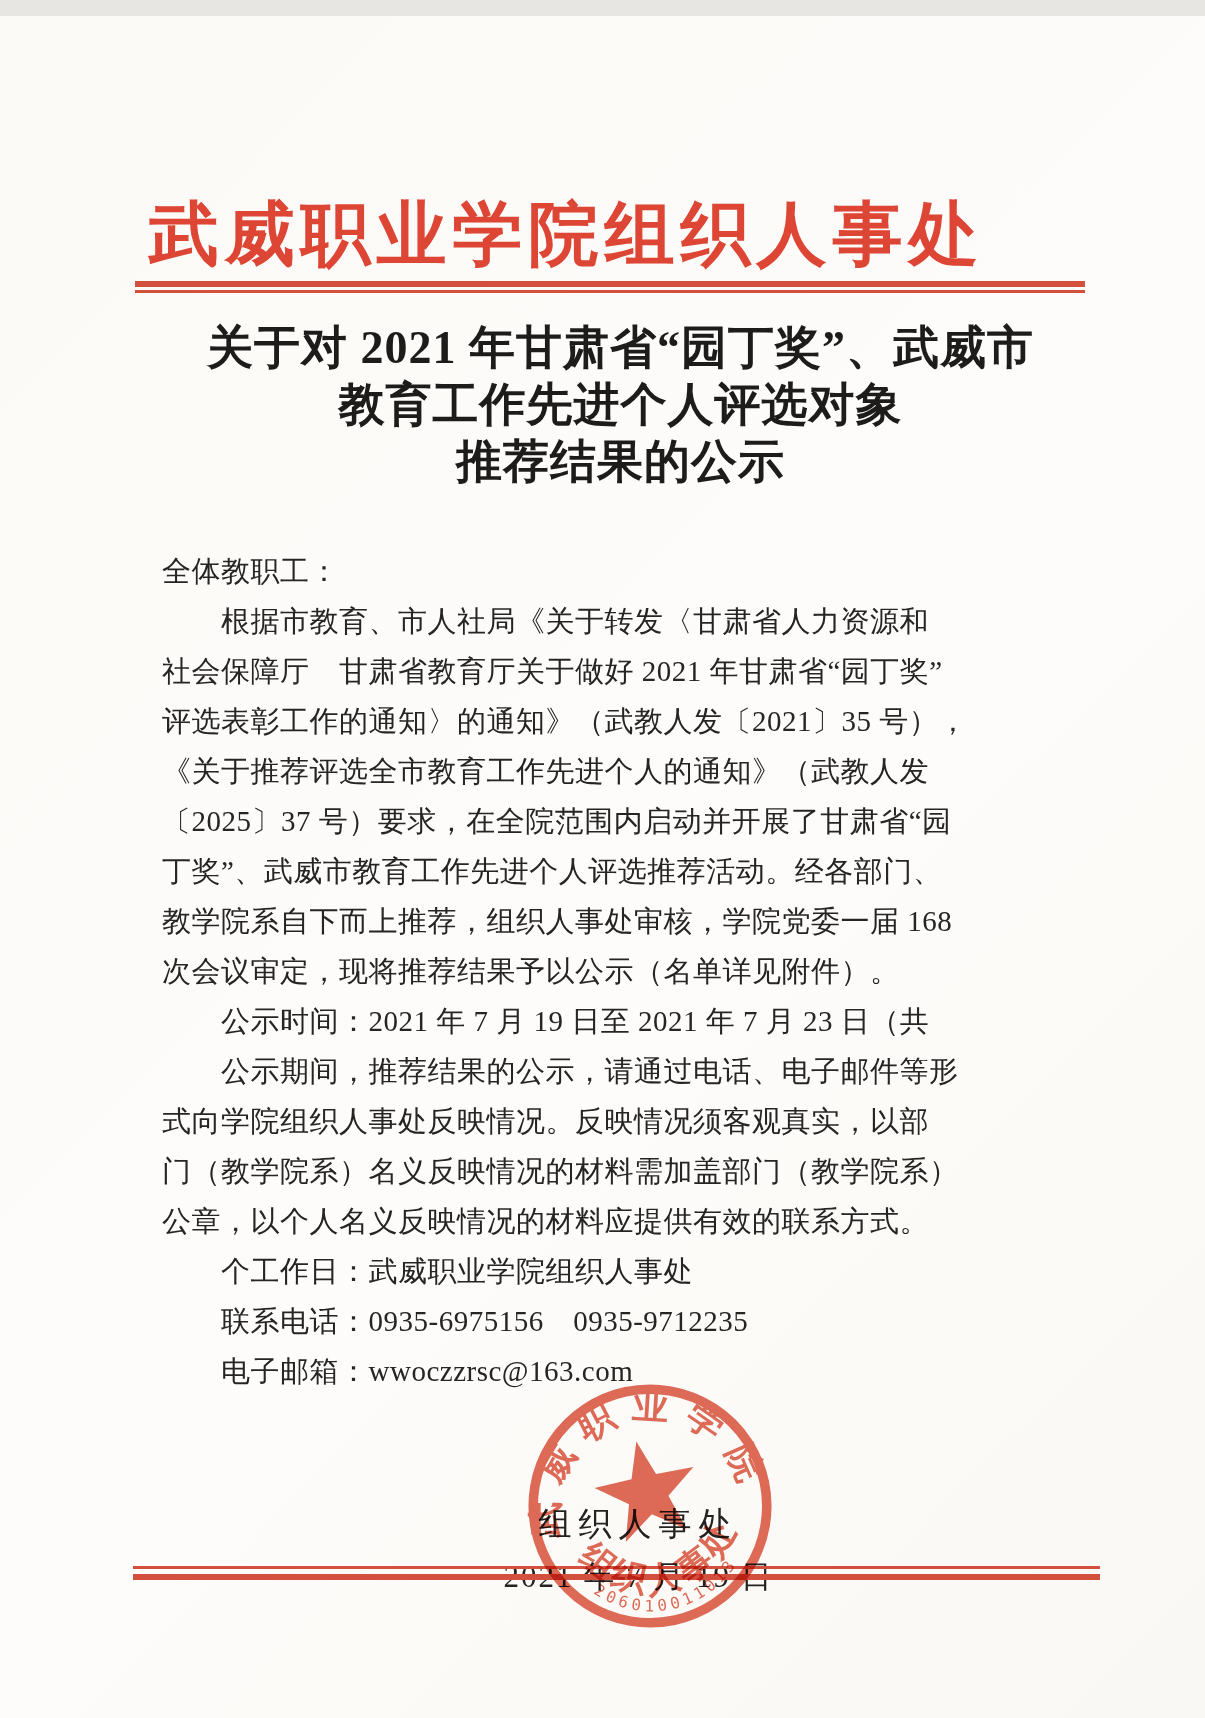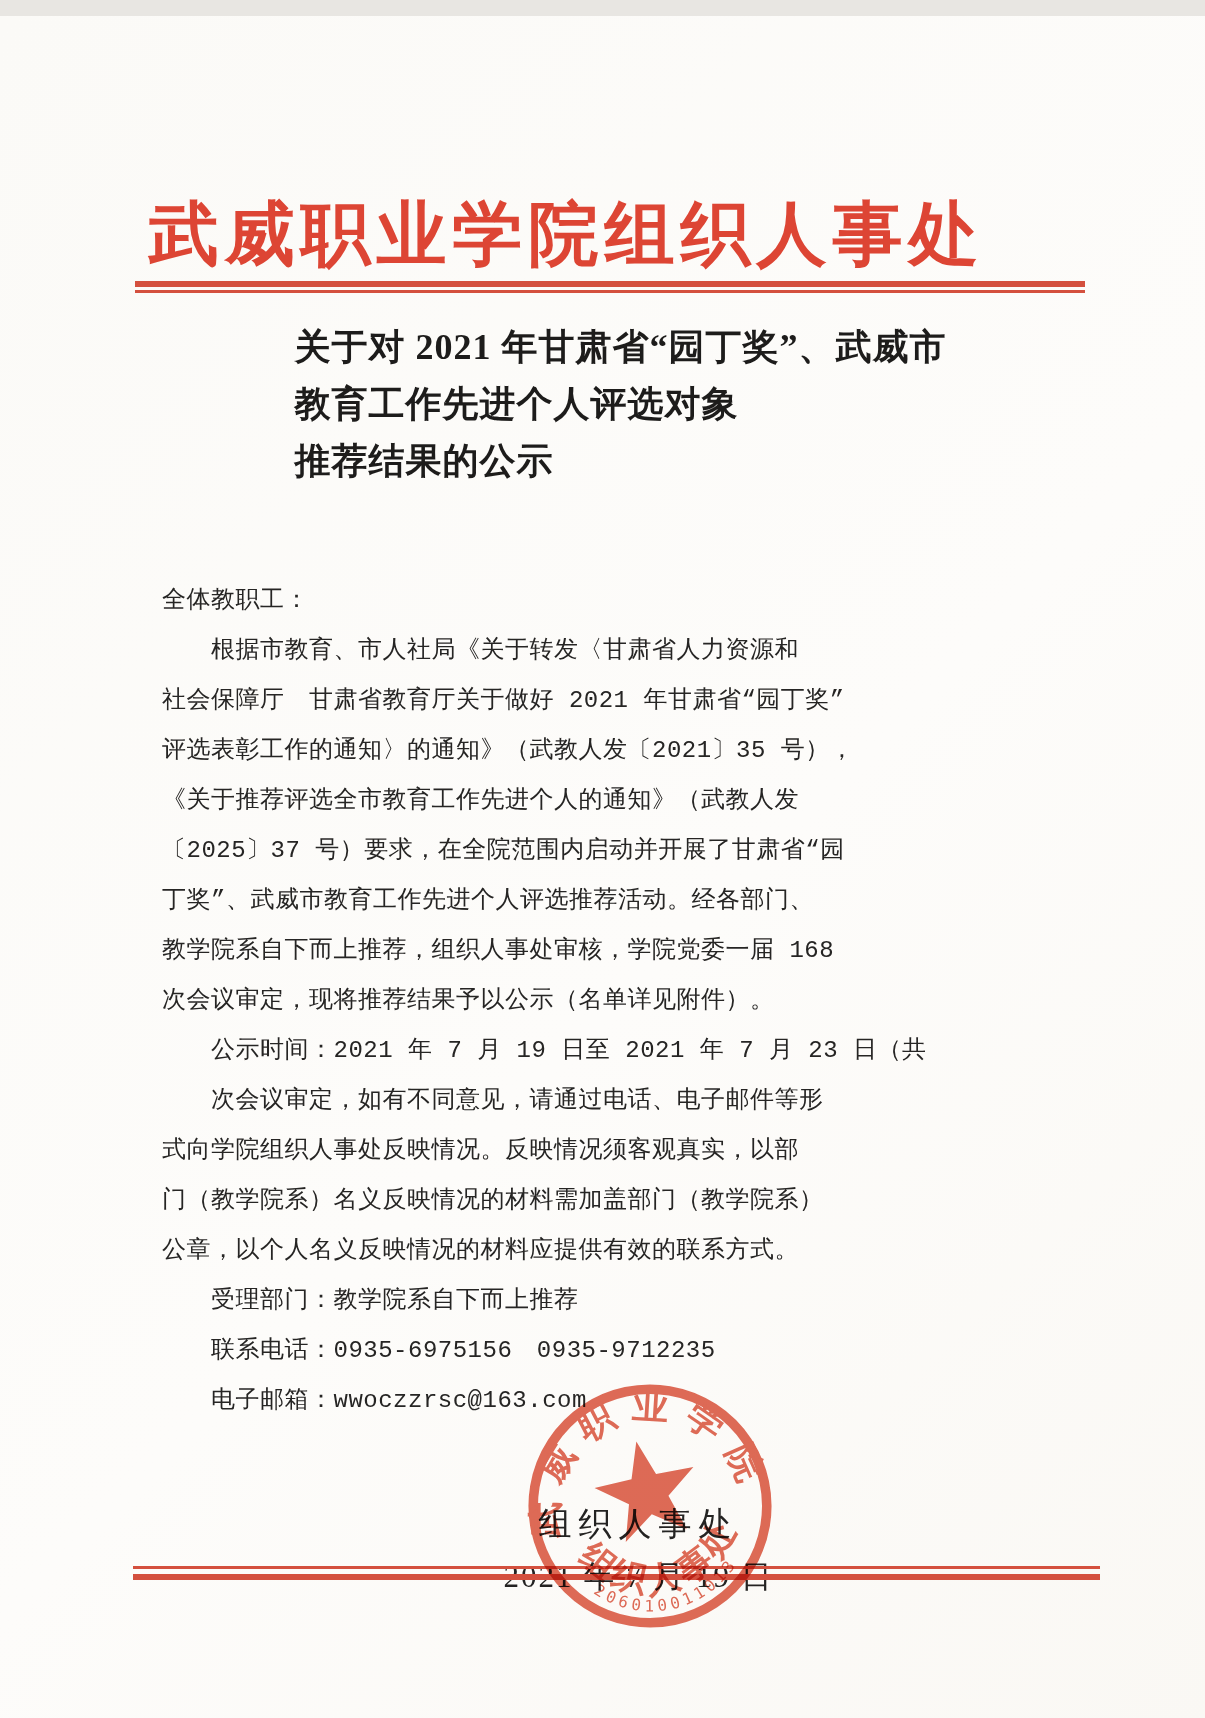--- a/index.html
+++ b/index.html
@@ -20,28 +20,28 @@
   }
   .rule{position:absolute;background:#d4503e;}
   .rule-head-thick{top:265px;left:135px;width:950px;height:6px;}
   .rule-head-thin{top:274px;left:135px;width:950px;height:2.5px;}
   .rule-foot-thin{top:1550px;left:133px;width:967px;height:2.5px;}
   .rule-foot-thick{top:1558px;left:133px;width:967px;height:6px;}
   
   .doc-title{
     position:absolute;top:303px;left:calc(50% + 18px);
     transform:translateX(-50%);
-    white-space:nowrap;
-    font-size:36px;font-weight:bold;line-height:57px;
+    text-align:center;white-space:nowrap;
+    font-size:46px;font-weight:bold;line-height:57px;
     color:#1d1c1b;letter-spacing:1px;
   }
   
   .body-text{
-    position:absolute;top:560px;left:162px;width:895px;
-    font-size:24px;line-height:50px;color:#262524;font-family:Liberation Mono, monospace;
+    position:absolute;top:530px;left:162px;width:895px;
+    font-size:29px;line-height:50px;color:#262524;
   }
   .body-line{white-space:nowrap;letter-spacing:0.5px;}
   
   .sig-dept{
     position:absolute;top:1486px;left:calc(50% + 36px);
     transform:translateX(-50%);
     font-size:33px;letter-spacing:7px;color:#242322;white-space:nowrap;
   }
   .sig-date{
     position:absolute;top:1540px;left:calc(50% + 36px);
@@ -75,25 +75,25 @@
     <div class="body-line">全体教职工：</div>
     <div class="body-line">　　根据市教育、市人社局《关于转发〈甘肃省人力资源和</div>
     <div class="body-line">社会保障厅　甘肃省教育厅关于做好 2021 年甘肃省“园丁奖”</div>
     <div class="body-line">评选表彰工作的通知〉的通知》（武教人发〔2021〕35 号），</div>
     <div class="body-line">《关于推荐评选全市教育工作先进个人的通知》（武教人发</div>
     <div class="body-line">〔2025〕37 号）要求，在全院范围内启动并开展了甘肃省“园</div>
     <div class="body-line">丁奖”、武威市教育工作先进个人评选推荐活动。经各部门、</div>
     <div class="body-line">教学院系自下而上推荐，组织人事处审核，学院党委一届 168</div>
     <div class="body-line">次会议审定，现将推荐结果予以公示（名单详见附件）。</div>
     <div class="body-line">　　公示时间：2021 年 7 月 19 日至 2021 年 7 月 23 日（共</div>
-    <div class="body-line">　　次会议审定，如有不同意见，请通过电话、电子邮件等形</div>
+    <div class="body-line">　　公示期间，推荐结果的公示，请通过电话、电子邮件等形</div>
     <div class="body-line">式向学院组织人事处反映情况。反映情况须客观真实，以部</div>
     <div class="body-line">门（教学院系）名义反映情况的材料需加盖部门（教学院系）</div>
     <div class="body-line">公章，以个人名义反映情况的材料应提供有效的联系方式。</div>
-    <div class="body-line">　　受理部门：教学院系自下而上推荐</div>
+    <div class="body-line">　　个工作日：武威职业学院组织人事处</div>
     <div class="body-line">　　联系电话：0935-6975156　0935-9712235</div>
     <div class="body-line">　　电子邮箱：wwoczzrsc@163.com</div>
   </div>
 
   <div class="sig-dept">组织人事处</div>
   <div class="sig-date">2021 年 7 月 19 日</div>
 
   <div class="rule rule-foot-thin"></div>
   <div class="rule rule-foot-thick"></div>
 

